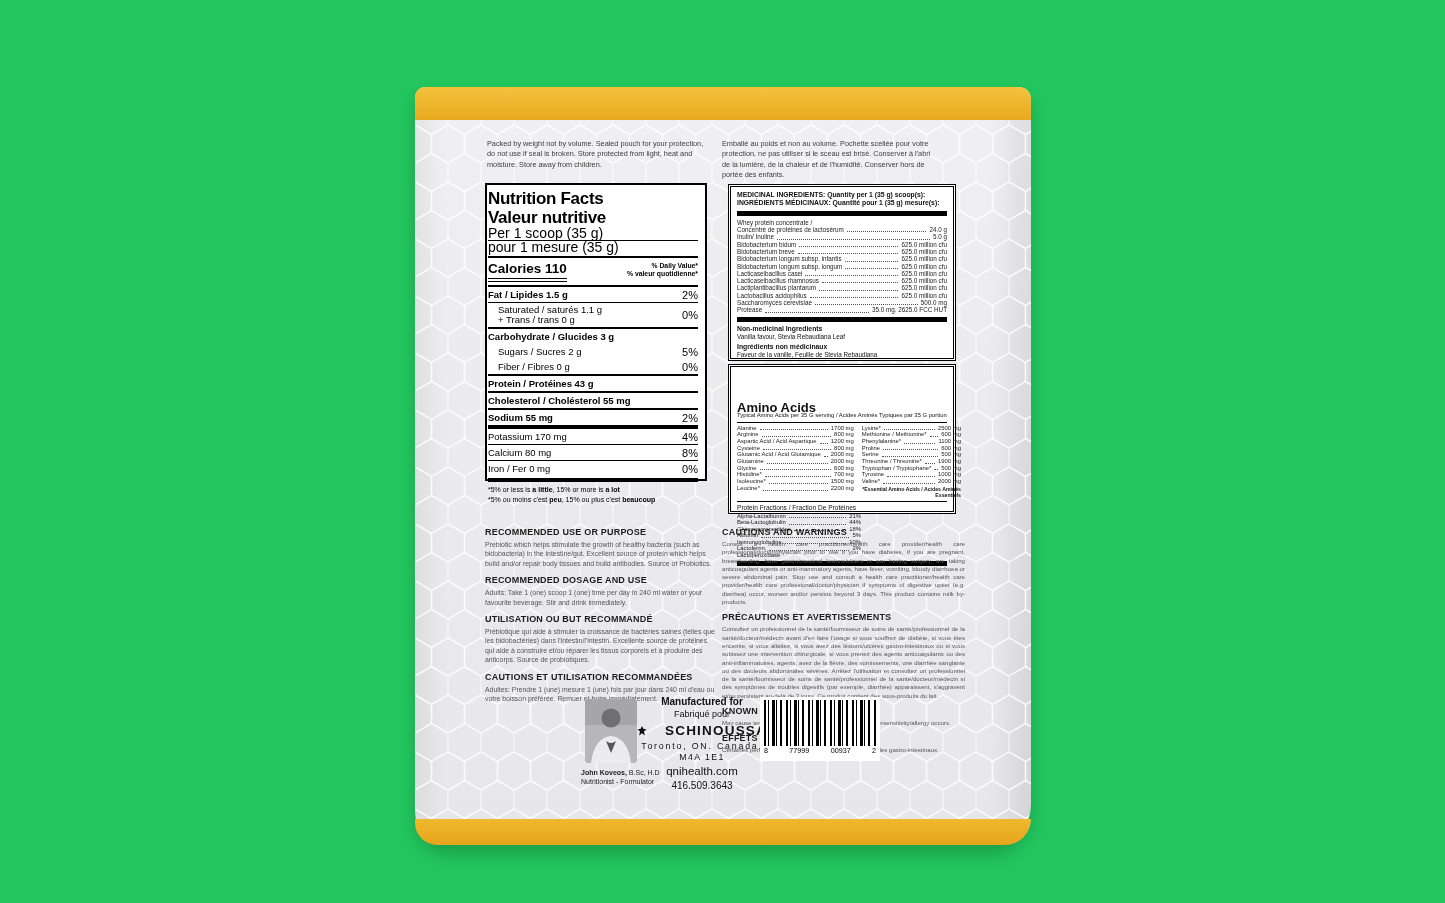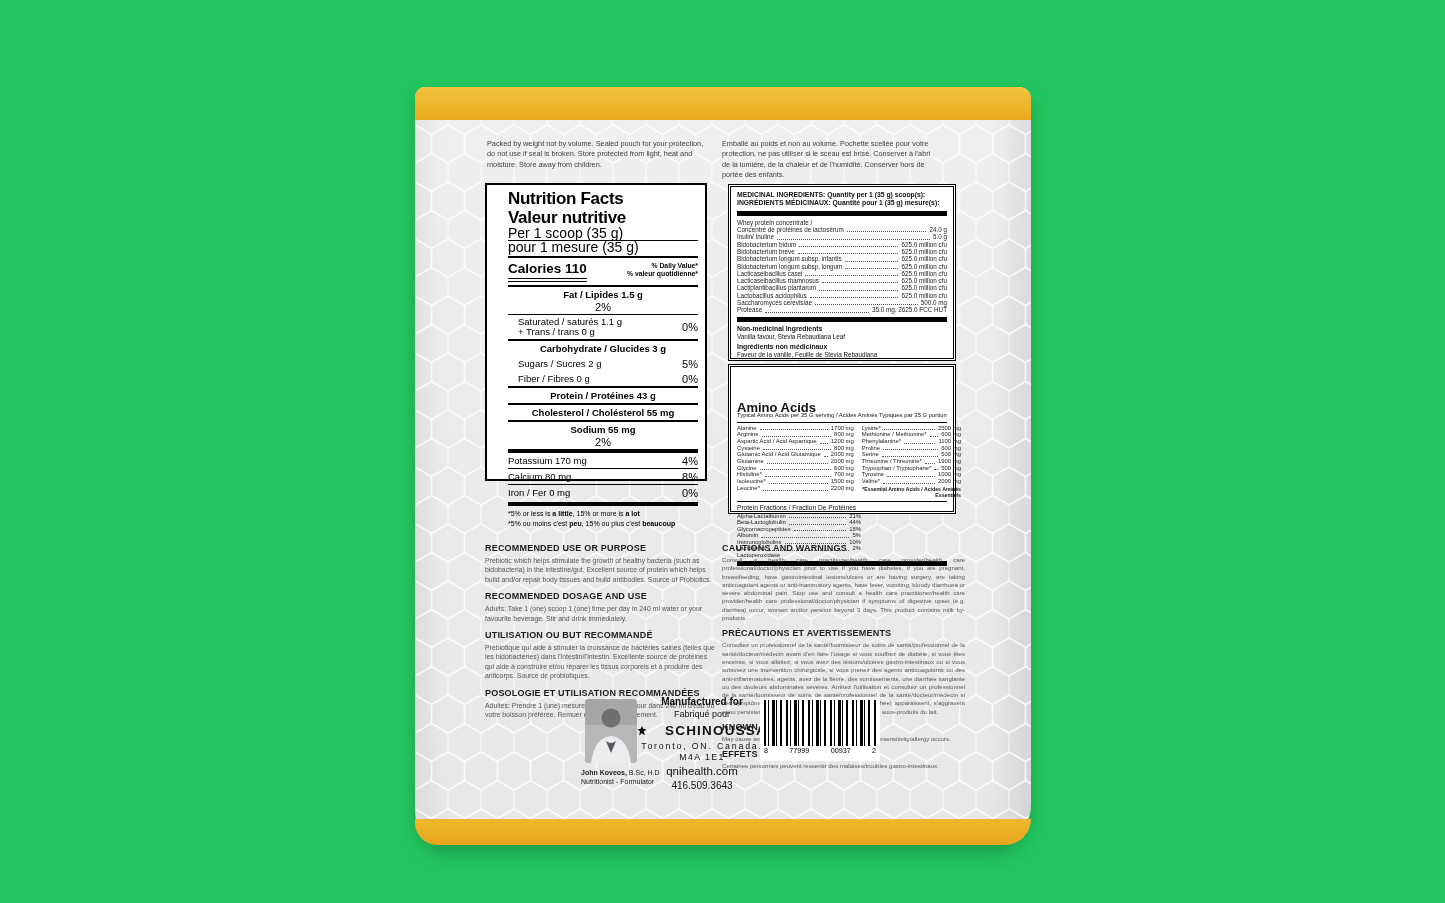--- a/index.html
+++ b/index.html
@@ -20,36 +20,36 @@
                border-radius:0 0 40px 34px;}
   .content{position:absolute;inset:0;z-index:3;color:#222;}
 
   
   .topnote{position:absolute;top:52px;font-size:7.3px;line-height:10.4px;color:#3d3d3d;}
   .topnote.en{left:72px;width:218px;}
   .topnote.fr{left:307px;width:210px;}
 
   
   .nft{position:absolute;left:70px;top:96px;width:222px;height:298px;background:#fff;
-       border:2px solid #000;padding:5px 7px 4px 21px;box-sizing:border-box;color:#000;}
+       border:2px solid #000;padding:5px 7px 4px 1px;box-sizing:border-box;color:#000;}
   .nft-title{font-size:17px;font-weight:700;line-height:18.5px;letter-spacing:-.3px;}
   .nft-serv{font-size:14px;line-height:13px;}
   .rule1{border-top:1px solid #000;}
   .cal{border-top:2.5px solid #000;margin-top:2px;padding:3px 0 3px 0;display:flex;
        justify-content:space-between;align-items:flex-start;}
   .cal-num{font-size:13.5px;font-weight:700;border-bottom:4px double #000;padding-bottom:2px;}
   .cal-dv{text-align:right;font-size:6.8px;font-weight:700;line-height:8.2px;margin-top:1px;}
   .nrow{display:flex;justify-content:space-between;align-items:center;font-size:9.5px;
         line-height:12px;padding:1.5px 0;}
   .nrow .lab{white-space:nowrap;}
   .bold{font-weight:700;}
   .pct{font-size:11px;}
   .ind{padding-left:10px;}
   .sat-lines div{font-size:9.5px;line-height:10.5px;}
-  .t-med{border-top:2px solid #000;flex-direction:column;}
+  .t-med{border-top:2px solid #000;}
   .t-thin{border-top:1px solid #000;}
   .t-thick{border-top:4px solid #000;}
   .fn{border-top:4px solid #000;margin-top:2px;padding-top:3px;font-size:7px;line-height:9.5px;}
 
   
   .panel{position:absolute;background:#fff;border:3px double #000;box-sizing:border-box;
          padding:4px 6px;color:#111;}
   .med{left:313px;top:97px;width:228px;height:177px;}
   .amino{left:313px;top:277px;width:228px;height:150px;}
   .med-h{font-size:6.8px;font-weight:700;line-height:8.4px;}
@@ -65,21 +65,21 @@
   .am-sub{font-size:5.9px;line-height:7.5px;border-bottom:1px solid #000;padding-bottom:2px;margin-bottom:2px;}
   .am-cols{display:flex;gap:8px;}
   .am-col{flex:1;}
   .am-col .dotrow{font-size:5.9px;line-height:6.7px;}
   .am-fn{font-size:5.2px;font-weight:700;text-align:right;margin-top:1px;}
   .fr-title{font-size:6.6px;line-height:8px;border-top:1px solid #000;margin-top:3px;padding-top:2px;}
   .fr-list{width:124px;margin-top:1px;}
   .fr-list .dotrow{font-size:5.9px;line-height:6.5px;}
 
   
-  .seccol{position:absolute;top:456px;}
+  .seccol{position:absolute;top:440px;}
   .seccol.left{left:70px;width:232px;}
   .seccol.right{left:307px;width:243px;}
   .sec{margin-bottom:7px;}
   .sec-h{font-size:9px;font-weight:700;color:#1c1c1c;letter-spacing:.2px;line-height:11px;margin-bottom:2px;}
   .seccol.left .sec-b{font-size:6.9px;line-height:9.4px;color:#555;}
   .seccol.right .sec-b{font-size:6.1px;line-height:8.3px;color:#555;text-align:justify;}
   .seccol.right .sec{margin-bottom:6px;}
 
   
   .photo{position:absolute;left:170px;top:612px;width:52px;height:64px;border-radius:4px;
@@ -467,21 +467,21 @@
             <div class="sec-h">RECOMMENDED DOSAGE AND USE</div>
             <div class="sec-b">Adults: Take 1 (one) scoop 1 (one) time per day in 240 ml water or your favourite beverage. Stir and drink immediately.</div>
           </div>
 
           <div class="sec">
             <div class="sec-h">UTILISATION OU BUT RECOMMANDÉ</div>
             <div class="sec-b">Prébiotique qui aide à stimuler la croissance de bactéries saines (telles que les bidobactéries) dans l'intestin/l'intestin. Excellente source de protéines qui aide à construire et/ou réparer les tissus corporels et à produire des anticorps. Source de probiotiques.</div>
           </div>
 
           <div class="sec">
-            <div class="sec-h">POSOLOGIE ET UTILISATION RECOMMANDÉES</div>
+            <div class="sec-h">CAUTIONS ET UTILISATION RECOMMANDÉES</div>
             <div class="sec-b">Adultes: Prendre 1 (une) mesure 1 (une) fois par jour dans 240 ml d'eau ou votre boisson préférée. Remuer et boire immédiatement.</div>
           </div>
         </div>
 
       <div class="seccol right">
 
           <div class="sec">
             <div class="sec-h">CAUTIONS AND WARNINGS</div>
             <div class="sec-b">Consult a health care practitioner/health care provider/health care professional/doctor/physician prior to use if you have diabetes, if you are pregnant, breastfeeding, have gastrointestinal lesions/ulcers or are having surgery, are taking anticoagulant agents or anti-inammatory agents, have fever, vomiting, bloody diarrhoea or severe abdominal pain. Stop use and consult a health care practitioner/health care provider/health care professional/doctor/physician if symptoms of digestive upset (e.g. diarrhea) occur, worsen and/or persists beyond 3 days. This product contains milk by-products.</div>
           </div>

